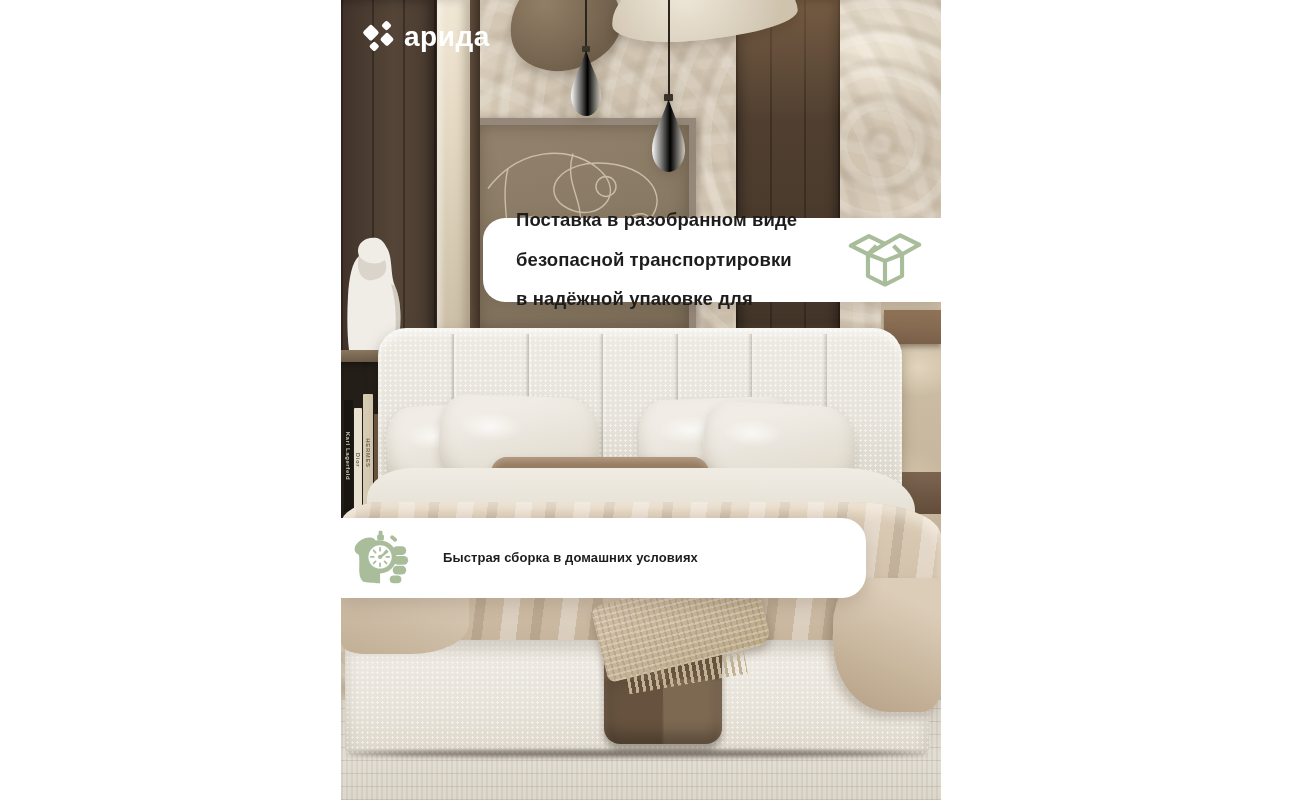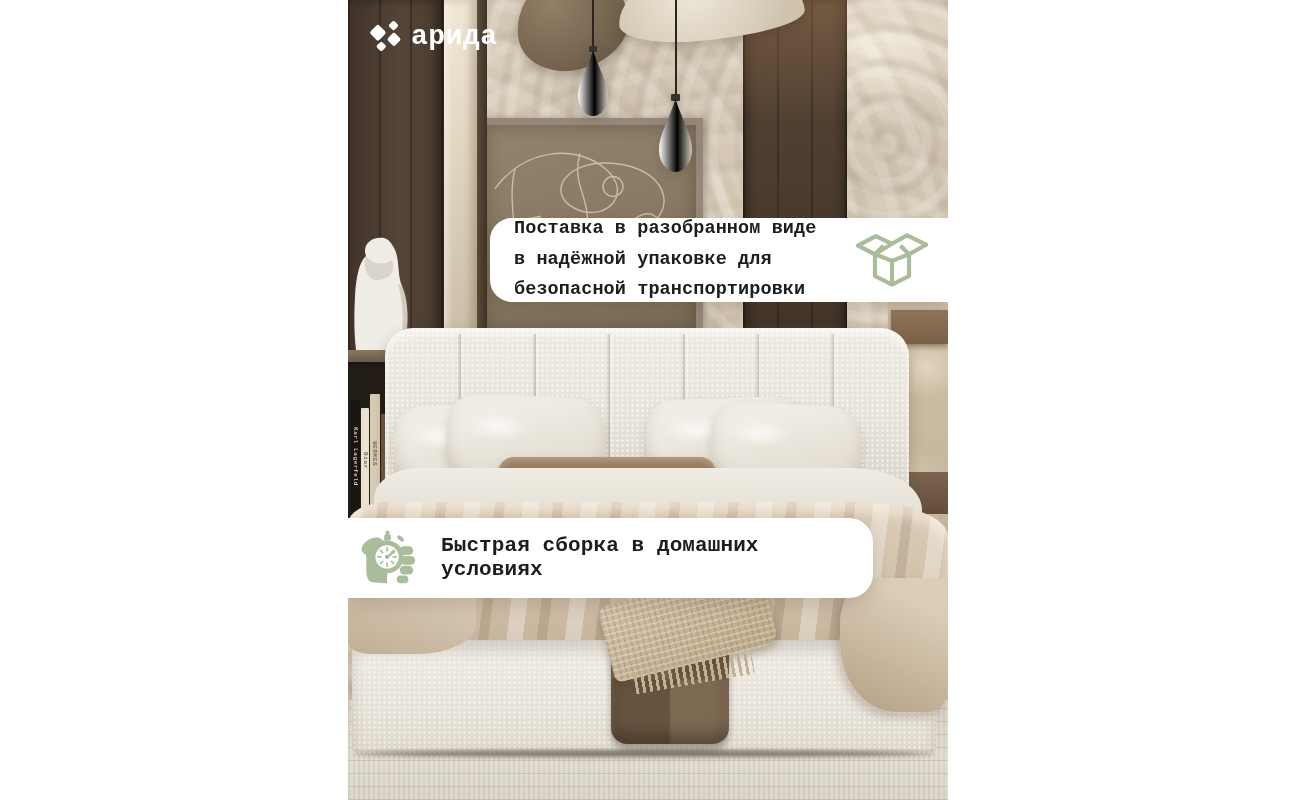--- a/index.html
+++ b/index.html
@@ -1,21 +1,21 @@
 <!DOCTYPE html>
 <html><head>
 <meta charset="utf-8">
 <style>
   html,body{margin:0;padding:0;}
   body{
     width:1300px;height:800px;background:#ffffff;overflow:hidden;
     font-family:"Liberation Sans","DejaVu Sans",sans-serif;
     position:relative;
   }
-  .stage{position:absolute;left:348px;top:0;width:600px;height:800px;overflow:hidden;background:#cbbfae;font-family:Liberation Mono, monospace;}
+  .stage{position:absolute;left:341px;top:0;width:600px;height:800px;overflow:hidden;background:#cbbfae;}
   .layer{position:absolute;}
 
   
   .plaster{
     inset:0;
     background:
       radial-gradient(150px 110px at 88% 6%, rgba(244,236,221,.9), transparent 70%),
       radial-gradient(180px 140px at 94% 34%, rgba(238,228,210,.8), transparent 70%),
       radial-gradient(160px 120px at 86% 58%, rgba(231,220,200,.7), transparent 70%),
       radial-gradient(200px 150px at 10% 12%, rgba(240,231,213,.8), transparent 72%),
@@ -226,26 +226,26 @@
   
   .logo{left:20px;top:18px;display:flex;align-items:center;gap:9px;}
   .logo-text{color:#ffffff;font-size:28px;font-weight:700;letter-spacing:.5px;line-height:1;padding-top:2px;}
 
   
   .card{
     background:#ffffff;display:flex;align-items:center;box-sizing:border-box;
     box-shadow:0 6px 18px rgba(70,58,42,.18);
     color:#1d1d1d;
   }
-  .card .txt p{margin:8px;font-weight:700;}
+  .card .txt p{margin:17px;font-weight:700;}
   .card1{left:142px;top:218px;width:458px;height:84px;border-radius:22px 0 0 22px;padding:0 10px 0 16px;}
   .card1 .txt p{font-size:18.5px;line-height:22.5px;letter-spacing:.1px;}
   .card1 .icon-box{margin-left:auto;margin-right:6px;flex:0 0 auto;}
   .card2{left:0;top:518px;width:525px;height:80px;border-radius:0 24px 24px 0;padding:0 14px 0 10px;}
-  .card2 .txt p{font-size:21px;line-height:24px;letter-spacing:.1px;}
+  .card2 .txt p{font-size:13px;line-height:24px;letter-spacing:.1px;}
   .card2 .icon-hand{flex:0 0 auto;margin-right:13px;}
 </style>
 </head>
 <body>
 
 <div class="stage">
 
   <div class="layer plaster"></div>
   <div class="layer plaster-relief"></div>
 
@@ -353,22 +353,22 @@
         <rect x="10" y="26" width="8" height="8" rx="2" transform="rotate(45 14 30)"></rect>
         <rect x="22" y="17" width="11" height="11" rx="2.5" transform="rotate(45 27.5 22.5)"></rect>
       </g>
     </svg>
     <span class="logo-text">арида</span>
   </div>
 
   <div class="layer card card1">
     <div class="txt">
       <p>Поставка в разобранном виде</p>
+      <p>безопасной транспортировки</p>
       <p>в надёжной упаковке для</p>
-      <p>безопасной транспортировки</p>
     </div>
     <div class="icon-box">
       <svg width="80" height="72" viewBox="0 0 84 76" fill="none" stroke="#a9bd9b" stroke-width="4.4" stroke-linejoin="round">
         <path d="M24,34 L42,41 L60,34 L60,57 L42,66 L24,57 Z"></path>
         <path d="M42,41 L42,66"></path>
         <path d="M24,34 L6,25 L25,15 L42,23 Z"></path>
         <path d="M60,34 L78,24 L58,14 L42,23"></path>
         <path d="M24,34 L33,25"></path>
         <path d="M60,34 L51,25"></path>
       </svg>

